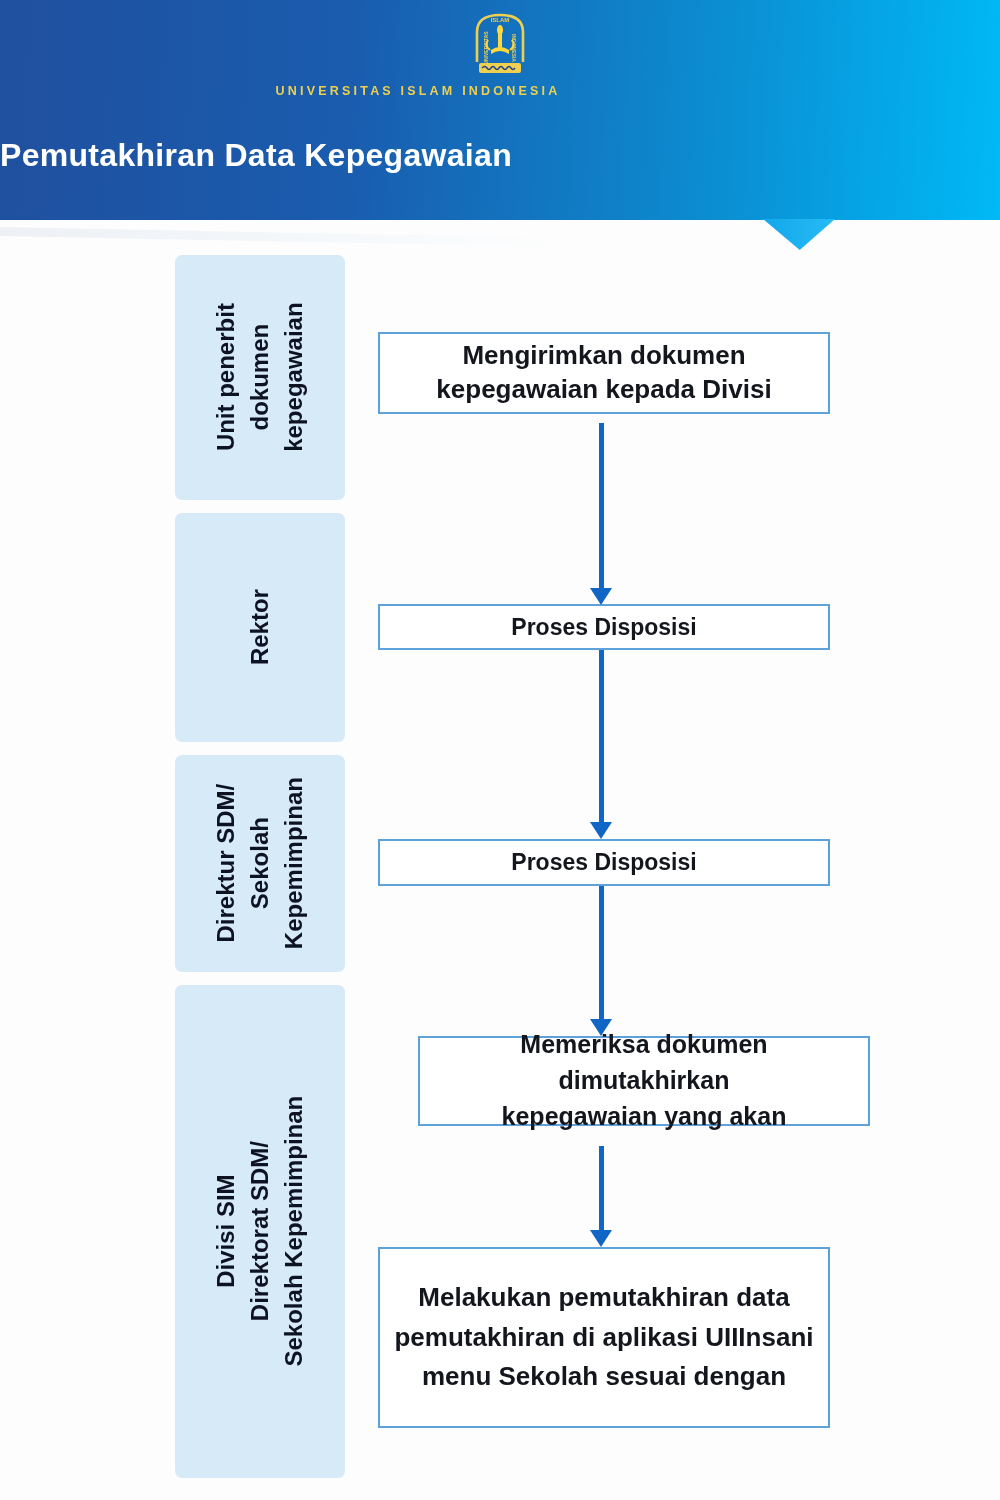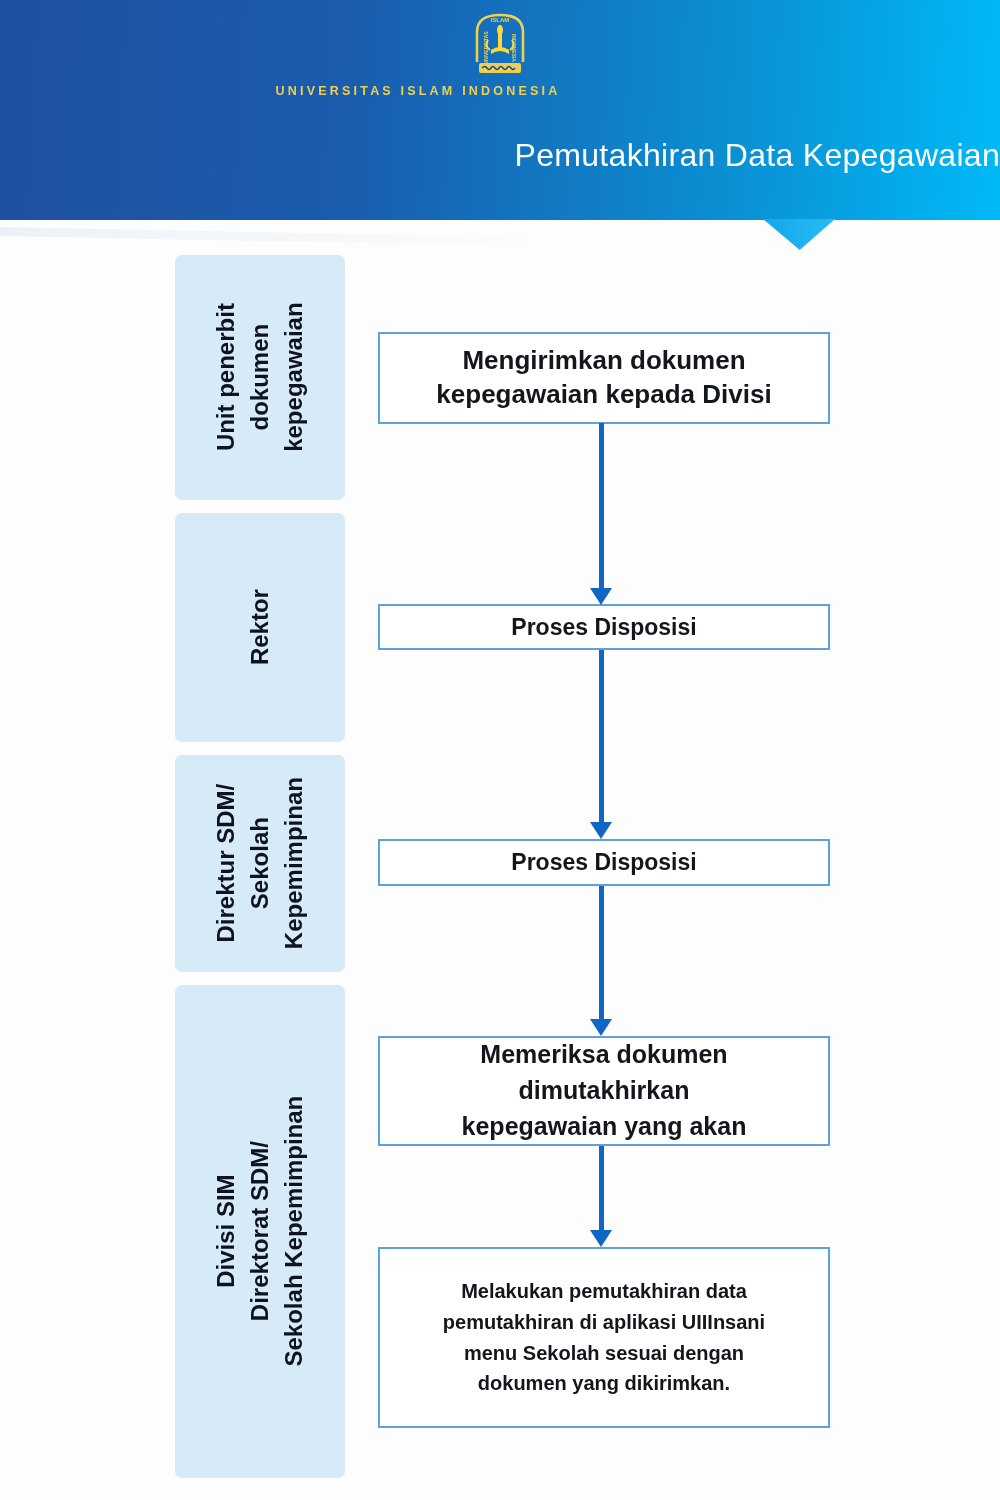--- a/index.html
+++ b/index.html
@@ -11,22 +11,22 @@
   .header{
     position:absolute;left:0;top:0;width:1000px;height:220px;
     background:linear-gradient(93deg,#20509f 0%,#1a5cae 35%,#0b8ed2 72%,#00b9f6 100%);
   }
   .logo-wrap{position:absolute;left:0;top:10px;width:1000px;text-align:center;}
   .wordmark{
     position:absolute;left:0;top:84px;width:836px;text-align:center;
     color:#eed04e;font-size:12.5px;font-weight:700;letter-spacing:3.2px;
   }
   .page-title{
-    position:absolute;left:0;top:137px;width:1000px;text-align:right;
-    color:#ffffff;font-size:32px;font-weight:400;letter-spacing:.3px;
+    position:absolute;left:0;top:137px;width:1000px;text-align:left;
+    color:#ffffff;font-size:32px;font-weight:700;letter-spacing:.3px;
   }
   .notch{
     position:absolute;left:763px;top:219px;width:72px;height:31px;
     background:linear-gradient(90deg,#13a7ec,#27bbf4);
     clip-path:polygon(0 0,100% 0,51% 100%);
   }
   .swoosh{
     position:absolute;left:0;top:227px;width:560px;height:9px;
     background:linear-gradient(90deg,#e9eef4,#f7fafc 80%,rgba(255,255,255,0));
     transform:rotate(1.1deg);transform-origin:left center;opacity:.8;
@@ -47,25 +47,25 @@
   .lane4{top:985px;height:493px;}
   
   .step{
     position:absolute;left:378px;width:452px;box-sizing:border-box;
     background:#ffffff;border:2px solid #5da2da;
     display:flex;align-items:center;justify-content:center;text-align:center;
     color:#14161d;font-weight:700;
   }
   .step p{margin:0;}
   .step p span{display:block;}
-  .step1{top:332px;height:92px;font-size:26px;line-height:1.3;}
+  .step1{top:332px;height:82px;font-size:26px;line-height:1.3;}
   .step2{top:604px;height:46px;font-size:23px;}
   .step3{top:839px;height:47px;font-size:23px;}
-  .step4{top:1036px;height:110px;font-size:25px;line-height:1.43;}
-  .step5{top:1247px;height:181px;font-size:20px;line-height:1.53;align-items:center;}
+  .step4{top:1036px;height:90px;font-size:25px;line-height:1.43;margin-left:40px;}
+  .step5{top:1247px;height:181px;font-size:26px;line-height:1.53;align-items:center;}
   
   .aline{position:absolute;left:599px;width:5px;background:#0f66c5;}
   .ahead{
     position:absolute;left:590px;width:0;height:0;
     border-left:11px solid transparent;border-right:11px solid transparent;
     border-top:17px solid #0f66c5;
   }
   .a1l{top:423px;height:167px;} .a1h{top:588px;}
   .a2l{top:650px;height:174px;} .a2h{top:822px;}
   .a3l{top:886px;height:135px;} .a3h{top:1019px;}
@@ -153,21 +153,20 @@
       <span>dimutakhirkan</span>
       <span>kepegawaian yang akan</span>
     </p>
   </div>
 
   <div class="step step5">
     <p>
       <span>Melakukan pemutakhiran data</span>
       <span>pemutakhiran di aplikasi UIIInsani</span>
       <span>menu Sekolah sesuai dengan</span>
-      <span>dokumen yang dikirimkan.</span>
     </p>
   </div>
 
   <div class="aline a1l"></div>
   <div class="ahead a1h"></div>
   <div class="aline a2l"></div>
   <div class="ahead a2h"></div>
   <div class="aline a3l"></div>
   <div class="ahead a3h"></div>
   <div class="aline a4l"></div>

